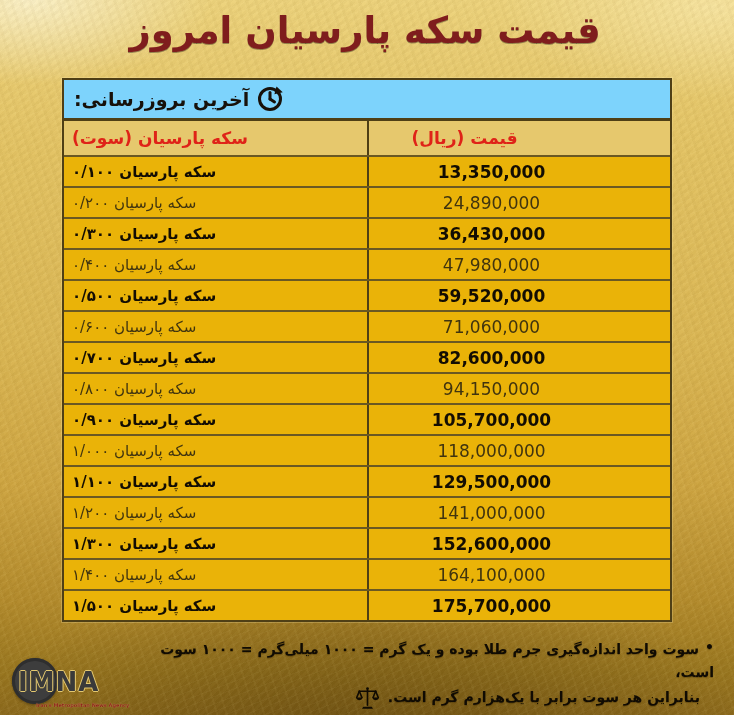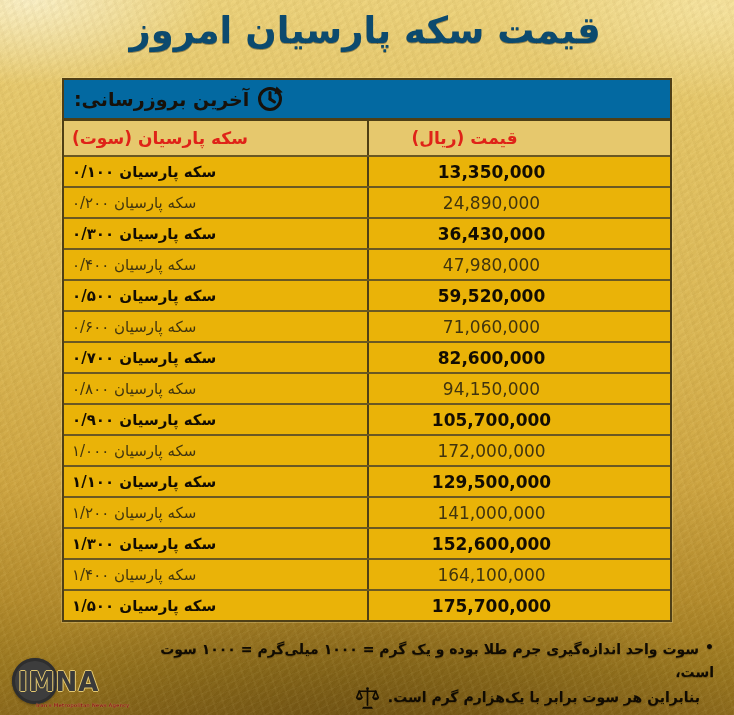--- a/index.html
+++ b/index.html
@@ -23,38 +23,38 @@
     position:absolute; inset:0; opacity:.5;
     background:
       repeating-linear-gradient(73deg, rgba(255,235,160,.08) 0 2px, rgba(130,95,20,.07) 2px 5px, rgba(255,235,160,0) 5px 9px),
       repeating-linear-gradient(-21deg, rgba(255,244,190,.07) 0 1px, rgba(110,80,15,.05) 1px 4px, rgba(255,244,190,0) 4px 7px),
       repeating-linear-gradient(133deg, rgba(90,65,10,.05) 0 3px, rgba(255,240,180,.05) 3px 6px);
   }
 
   .page-title {
     position:absolute; top:9px; left:0; right:4px;
     text-align:center; direction:rtl;
-    font-size:37px; font-weight:900; color:#0c4a6e;
+    font-size:37px; font-weight:900; color:#7f1d1d;
     letter-spacing:-1px;
     text-shadow:0 1px 0 rgba(0,0,0,.35);
   }
 
   
   .price-table {
     position:absolute; left:62px; top:78px; width:610px;
     border:2px solid #4f3f15;
     background:#e5c467;
     box-shadow:0 0 0 1px rgba(255,235,170,.25);
   }
   .row-update {
     height:41px;
     display:flex; flex-direction:row; align-items:center; justify-content:flex-end;
     gap:7px; padding:0 7px 0 10px;
     border-bottom:3px solid #4f3f15;
-    background:#0369a1;
+    background:#7dd3fc;
   }
   .row-update .label {
     direction:rtl; font-size:19px; font-weight:bold; color:#17110a; order:2;
   }
   .row-update .refresh { order:1; width:28px; height:28px; display:block; }
 
   .tr { display:flex; flex-direction:row-reverse; align-items:stretch; }
   .cell-coin  { width:303px; display:flex; align-items:center; justify-content:flex-end; padding-left:8px; padding-right:4px; direction:rtl; }
   .col-divider{ width:2px; background:#4f3f15; }
   .cell-price { flex:1; display:flex; align-items:center; justify-content:center; padding-right:56px; direction:ltr; }
@@ -178,21 +178,21 @@
 
   <div class="tr row-data w700">
     <div class="cell-coin">سکه پارسیان ۰/۹۰۰</div>
     <div class="col-divider"></div>
     <div class="cell-price">105,700,000</div>
   </div>
 
   <div class="tr row-data w400">
     <div class="cell-coin">سکه پارسیان ۱/۰۰۰</div>
     <div class="col-divider"></div>
-    <div class="cell-price">172,000,000</div>
+    <div class="cell-price">118,000,000</div>
   </div>
 
   <div class="tr row-data w700">
     <div class="cell-coin">سکه پارسیان ۱/۱۰۰</div>
     <div class="col-divider"></div>
     <div class="cell-price">129,500,000</div>
   </div>
 
   <div class="tr row-data w400">
     <div class="cell-coin">سکه پارسیان ۱/۲۰۰</div>

